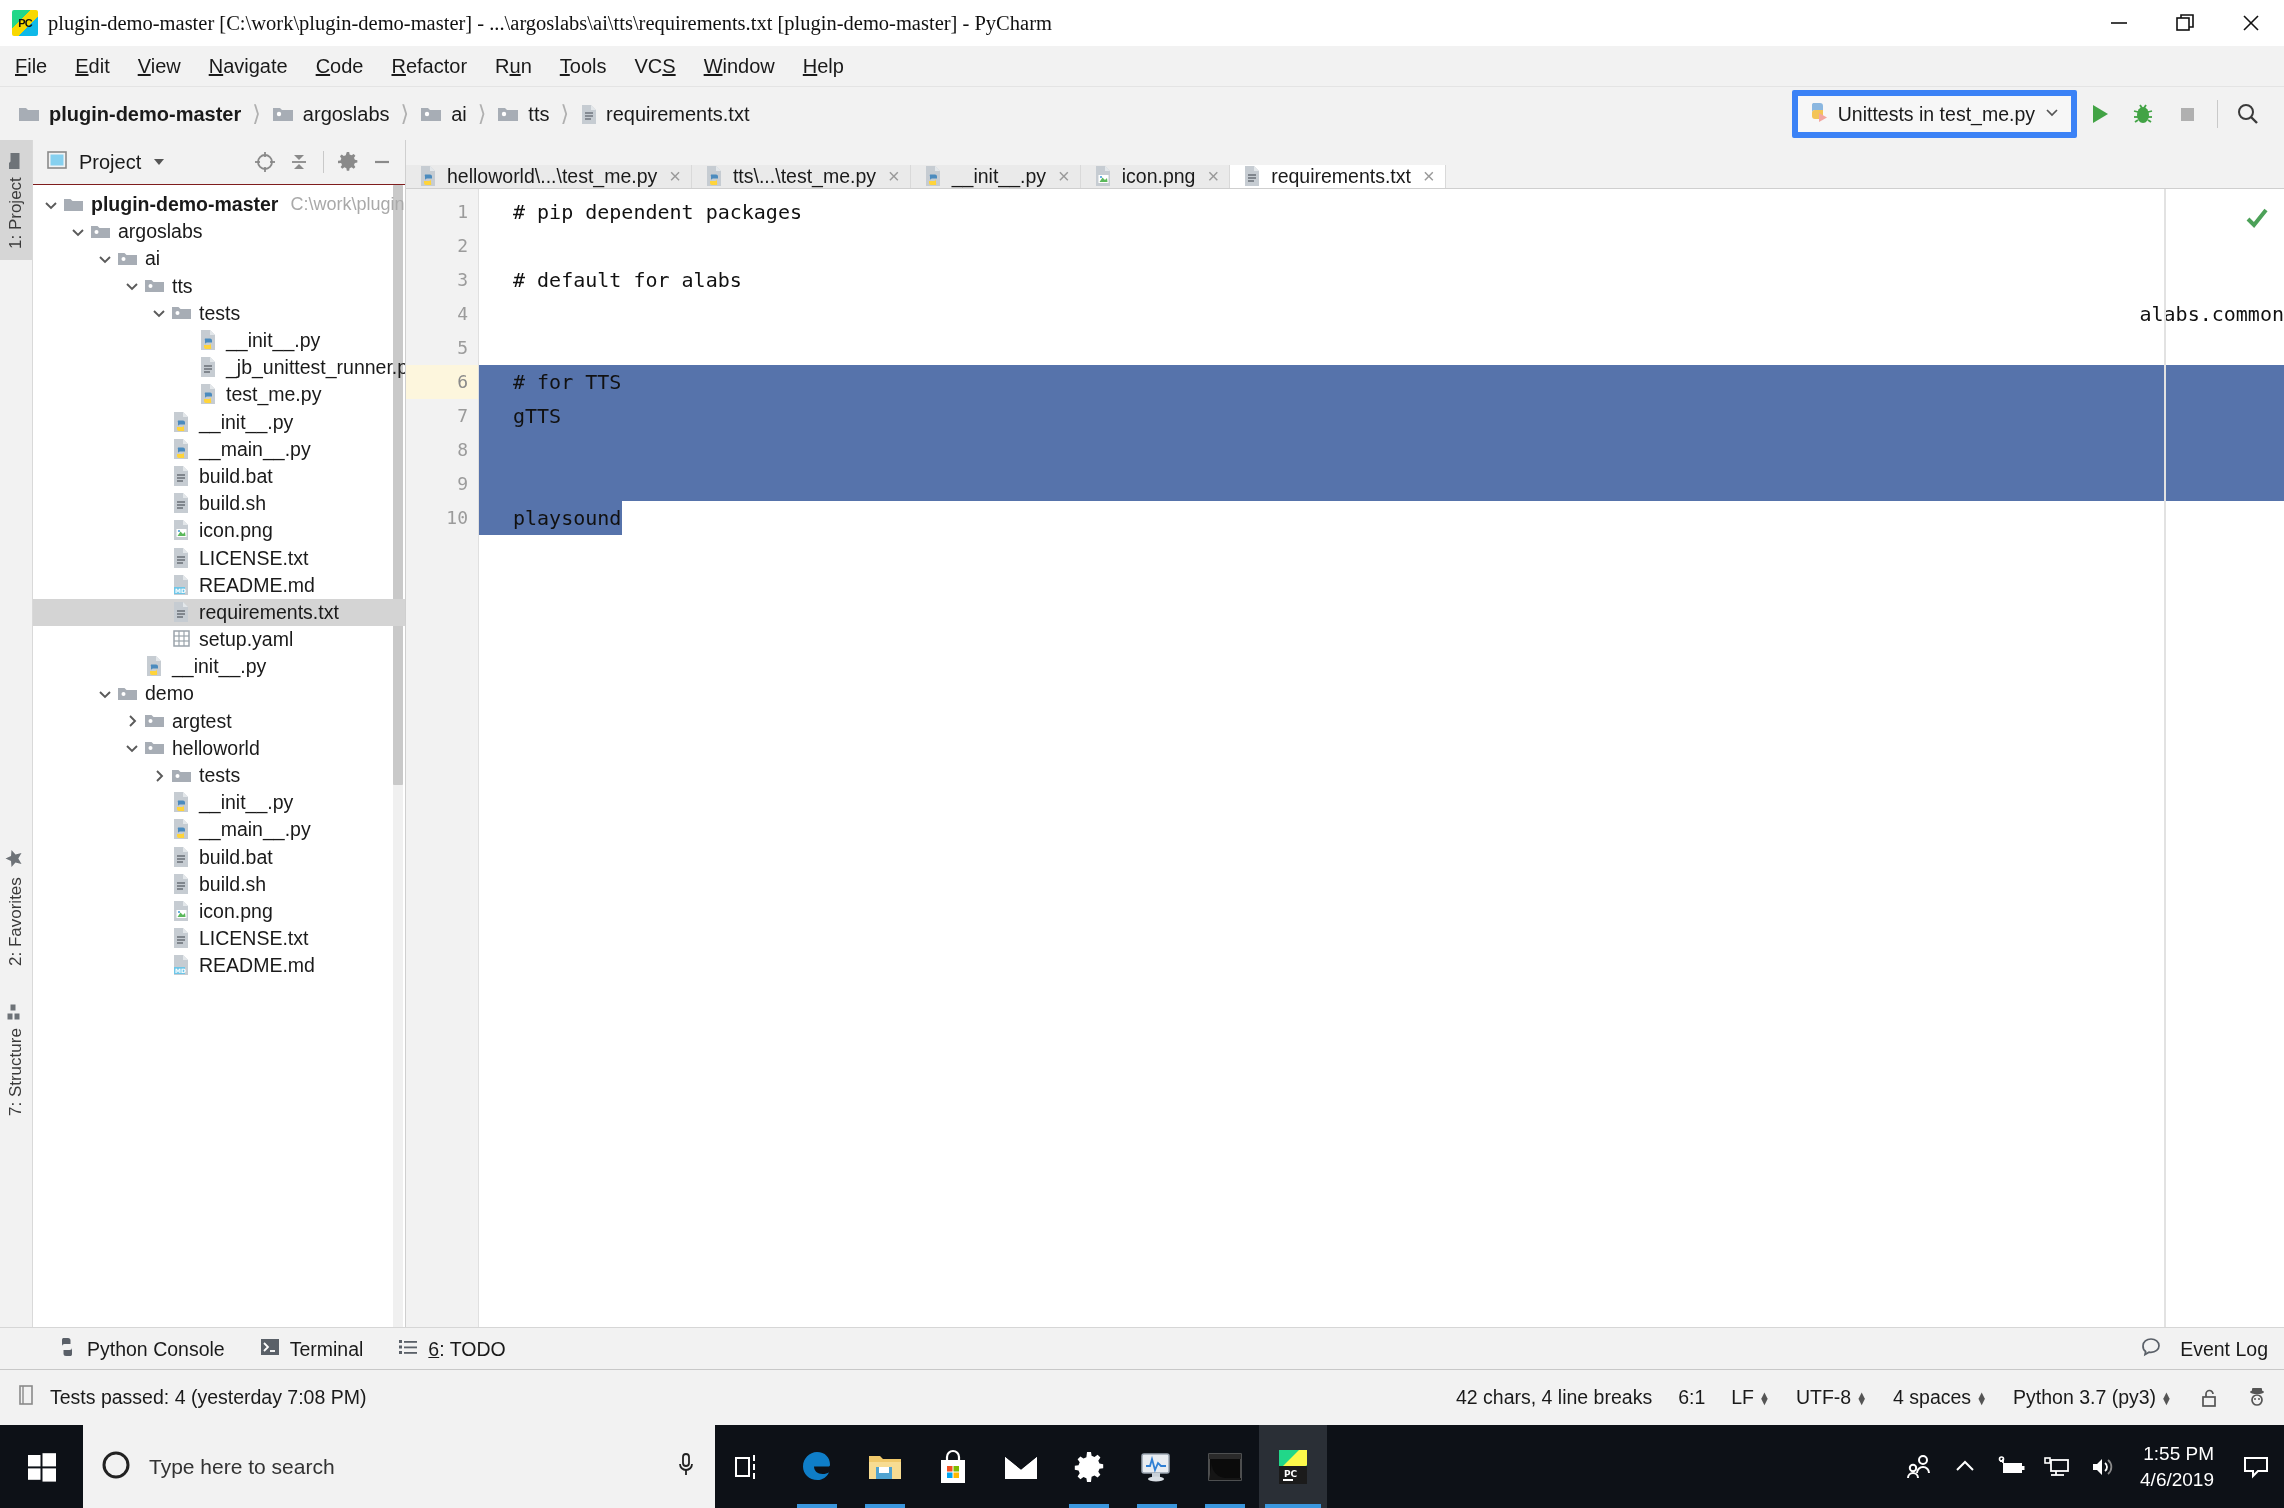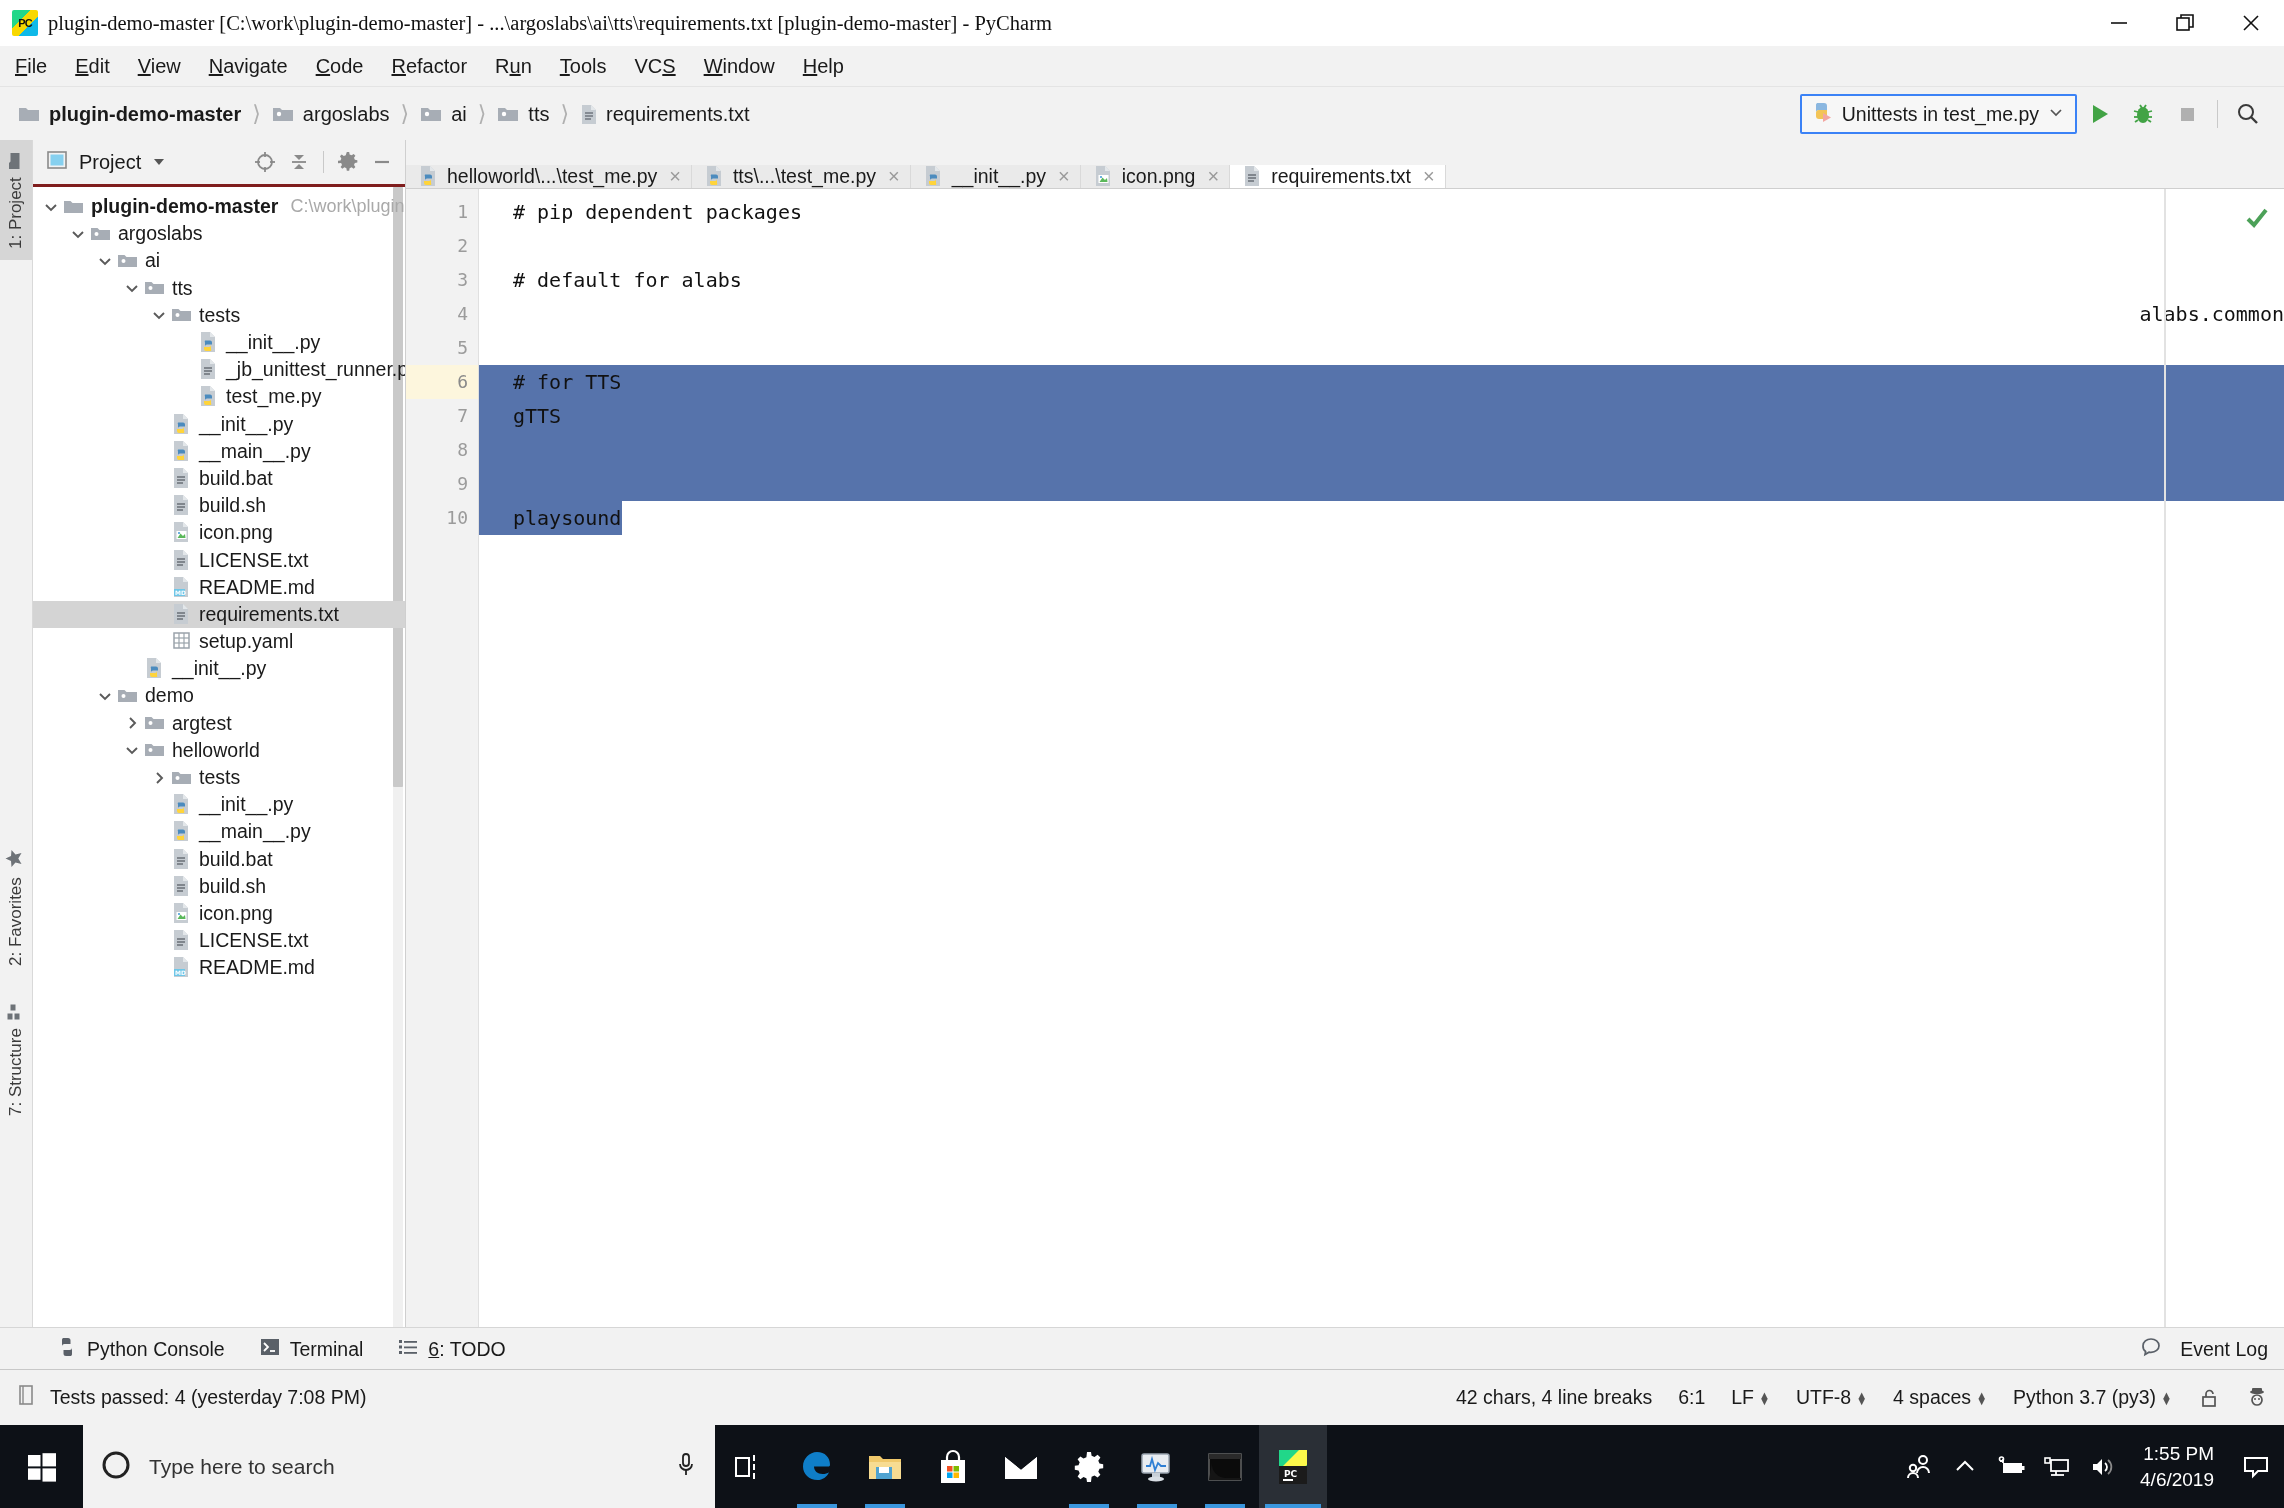--- a/index.html
+++ b/index.html
@@ -30,42 +30,42 @@
 
   
   .toolbar{height:54px;background:#f2f2f2;display:flex;align-items:center;position:relative;
     border-bottom:1px solid #d6d6d6;}
   .crumbs{display:flex;align-items:center;padding-left:18px;gap:0px;}
   .crumb{display:flex;align-items:center;font-size:20px;color:#1a1a1a;white-space:nowrap;}
   .crumb.bold{font-weight:bold;}
   .crumb .ic{margin-right:9px;display:flex;align-items:center;}
   .sep{color:#b0b0b0;font-size:22px;margin:0 11px;line-height:1;}
   .toolbar-right{position:absolute;right:14px;top:0;height:54px;display:flex;align-items:center;gap:0;}
-  .runcfg{display:flex;align-items:center;height:36px;border:2px solid #3b82f6;background:#f7f7f7;
+  .runcfg{display:flex;align-items:center;height:36px;border:6px solid #3b82f6;background:#f7f7f7;
     padding:0 10px 0 8px;border-radius:2px;gap:8px;}
   .runcfg-label{font-size:19.5px;color:#1a1a1a;white-space:nowrap;}
   .tb-btn{width:44px;height:44px;display:flex;align-items:center;justify-content:center;}
   .tb-divider{width:1px;height:28px;background:#c9c9c9;margin:0 8px;}
 
   
   .main{position:absolute;left:0;top:140px;right:0;bottom:180px;display:flex;}
 
   
   .stripe{width:32px;background:#f2f2f2;position:relative;border-right:1px solid #d9d9d9;}
   .stripe-btn{position:absolute;left:0;width:32px;display:flex;align-items:center;
     justify-content:center;writing-mode:vertical-rl;transform:rotate(180deg);
     font-size:17px;color:#3a3a3a;white-space:nowrap;padding:6px 0;}
   .stripe-btn.active{background:#d6d6d6;}
   .stripe-ico{writing-mode:horizontal-tb;transform:rotate(90deg);margin-top:6px;}
 
   
   .project{width:372px;background:#ffffff;display:flex;flex-direction:column;position:relative;
     border-right:1px solid #cfcfcf;}
   .proj-head{height:44px;background:#f2f2f2;display:flex;align-items:center;
-    border-bottom:3px solid #7f1d1d;padding:0 6px 0 12px;}
+    border-bottom:1px solid #7f1d1d;padding:0 6px 0 12px;}
   .proj-title{font-size:20px;color:#1a1a1a;margin-left:10px;}
   .proj-caret{margin-left:10px;color:#555;font-size:12px;}
   .proj-head-sp{flex:1;}
   .ph-btn{width:34px;height:34px;display:flex;align-items:center;justify-content:center;}
   .ph-sep{width:1px;height:22px;background:#c9c9c9;margin:0 7px;}
   .tree{flex:1;overflow:hidden;position:relative;padding-top:6px;}
   .row{height:27.2px;display:flex;align-items:center;white-space:nowrap;position:relative;}
   .row.sel{background:#d4d4d4;}
   .twisty{width:24px;display:flex;align-items:center;justify-content:center;flex:none;}
   .row-ic{margin-right:7px;display:flex;align-items:center;flex:none;}

